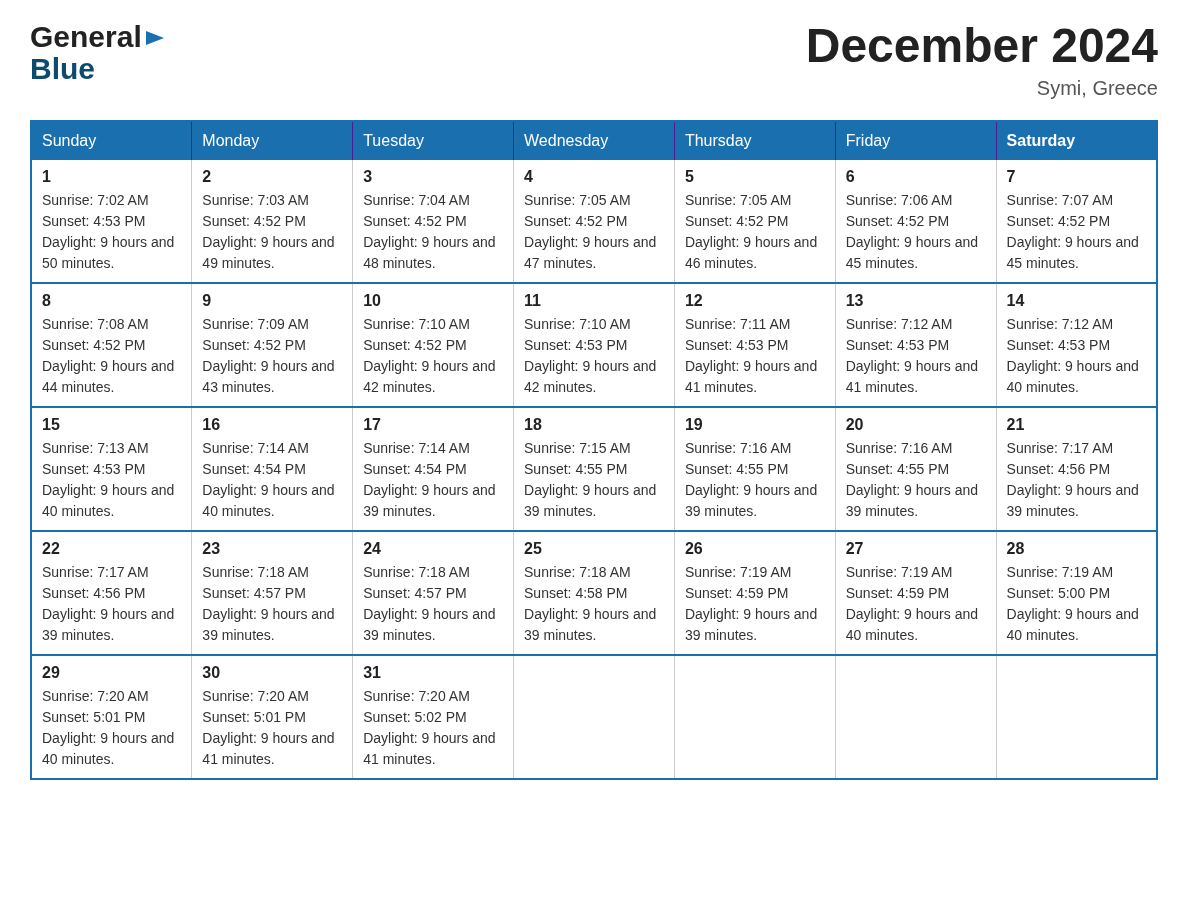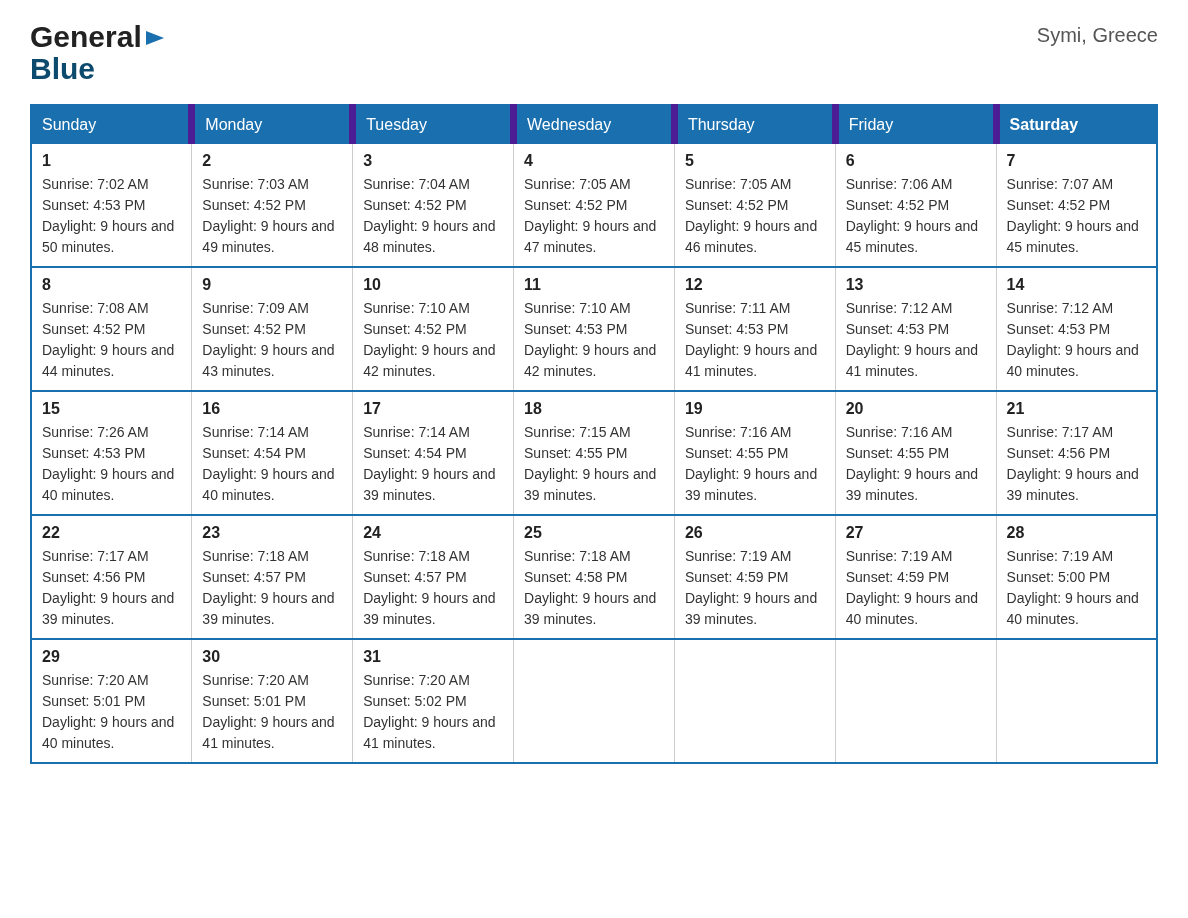--- a/index.html
+++ b/index.html
@@ -39,21 +39,21 @@
       border-collapse: collapse;
       border: 2px solid #1a6faf;
     }
     .calendar-table th {
       background-color: #1a6faf;
       color: #fff;
       text-align: left;
       padding: 10px 10px;
       font-size: 16px;
       font-weight: normal;
-      border-right: 7px solid #4c1d95;
+      border-right: 1px solid #4c1d95;
     }
     .calendar-table th:last-child {
       border-right: none;
       font-weight: bold;
     }
     .calendar-table td {
       vertical-align: top;
       padding: 8px 10px;
       border-right: 1px solid #ccc;
       border-bottom: 2px solid #1a6faf;
@@ -96,20 +96,21 @@
   <div class="logo-container">
     <div class="logo-line1">
       <span style="font-size:30px; font-weight:bold; color:#222;text-align:center;">General</span>
       <svg width="22" height="22" viewBox="0 0 22 22" style="margin-left:2px; margin-top:2px;">
         <polygon points="2,4 20,11 2,18" fill="#1a6faf"></polygon>
       </svg>
     </div>
     <span style="font-size:30px; font-weight:bold; color:#0c4a6e; line-height:1;">Blue</span>
   </div>
   <div class="title-section">
+    <div class="calendar-title">December 2024</div>
     <div class="calendar-subtitle">Symi, Greece</div>
   </div>
 </div>
 
 <table class="calendar-table">
   <thead>
     <tr>
       <th>Sunday</th>
       <th>Monday</th>
       <th>Tuesday</th>
@@ -233,21 +234,21 @@
           <span>Sunrise: 7:12 AM</span><br>
           <span>Sunset: 4:53 PM</span><br>
           <span>Daylight: 9 hours and 40 minutes.</span>
         </div>
       </td>
       </tr>
       <tr>
         <td>
         <span class="day-num">15</span>
         <div class="day-info">
-          <span>Sunrise: 7:26 AM</span><br>
+          <span>Sunrise: 7:13 AM</span><br>
           <span>Sunset: 4:53 PM</span><br>
           <span>Daylight: 9 hours and 40 minutes.</span>
         </div>
       </td>
         <td>
         <span class="day-num">16</span>
         <div class="day-info">
           <span>Sunrise: 7:14 AM</span><br>
           <span>Sunset: 4:54 PM</span><br>
           <span>Daylight: 9 hours and 40 minutes.</span>

